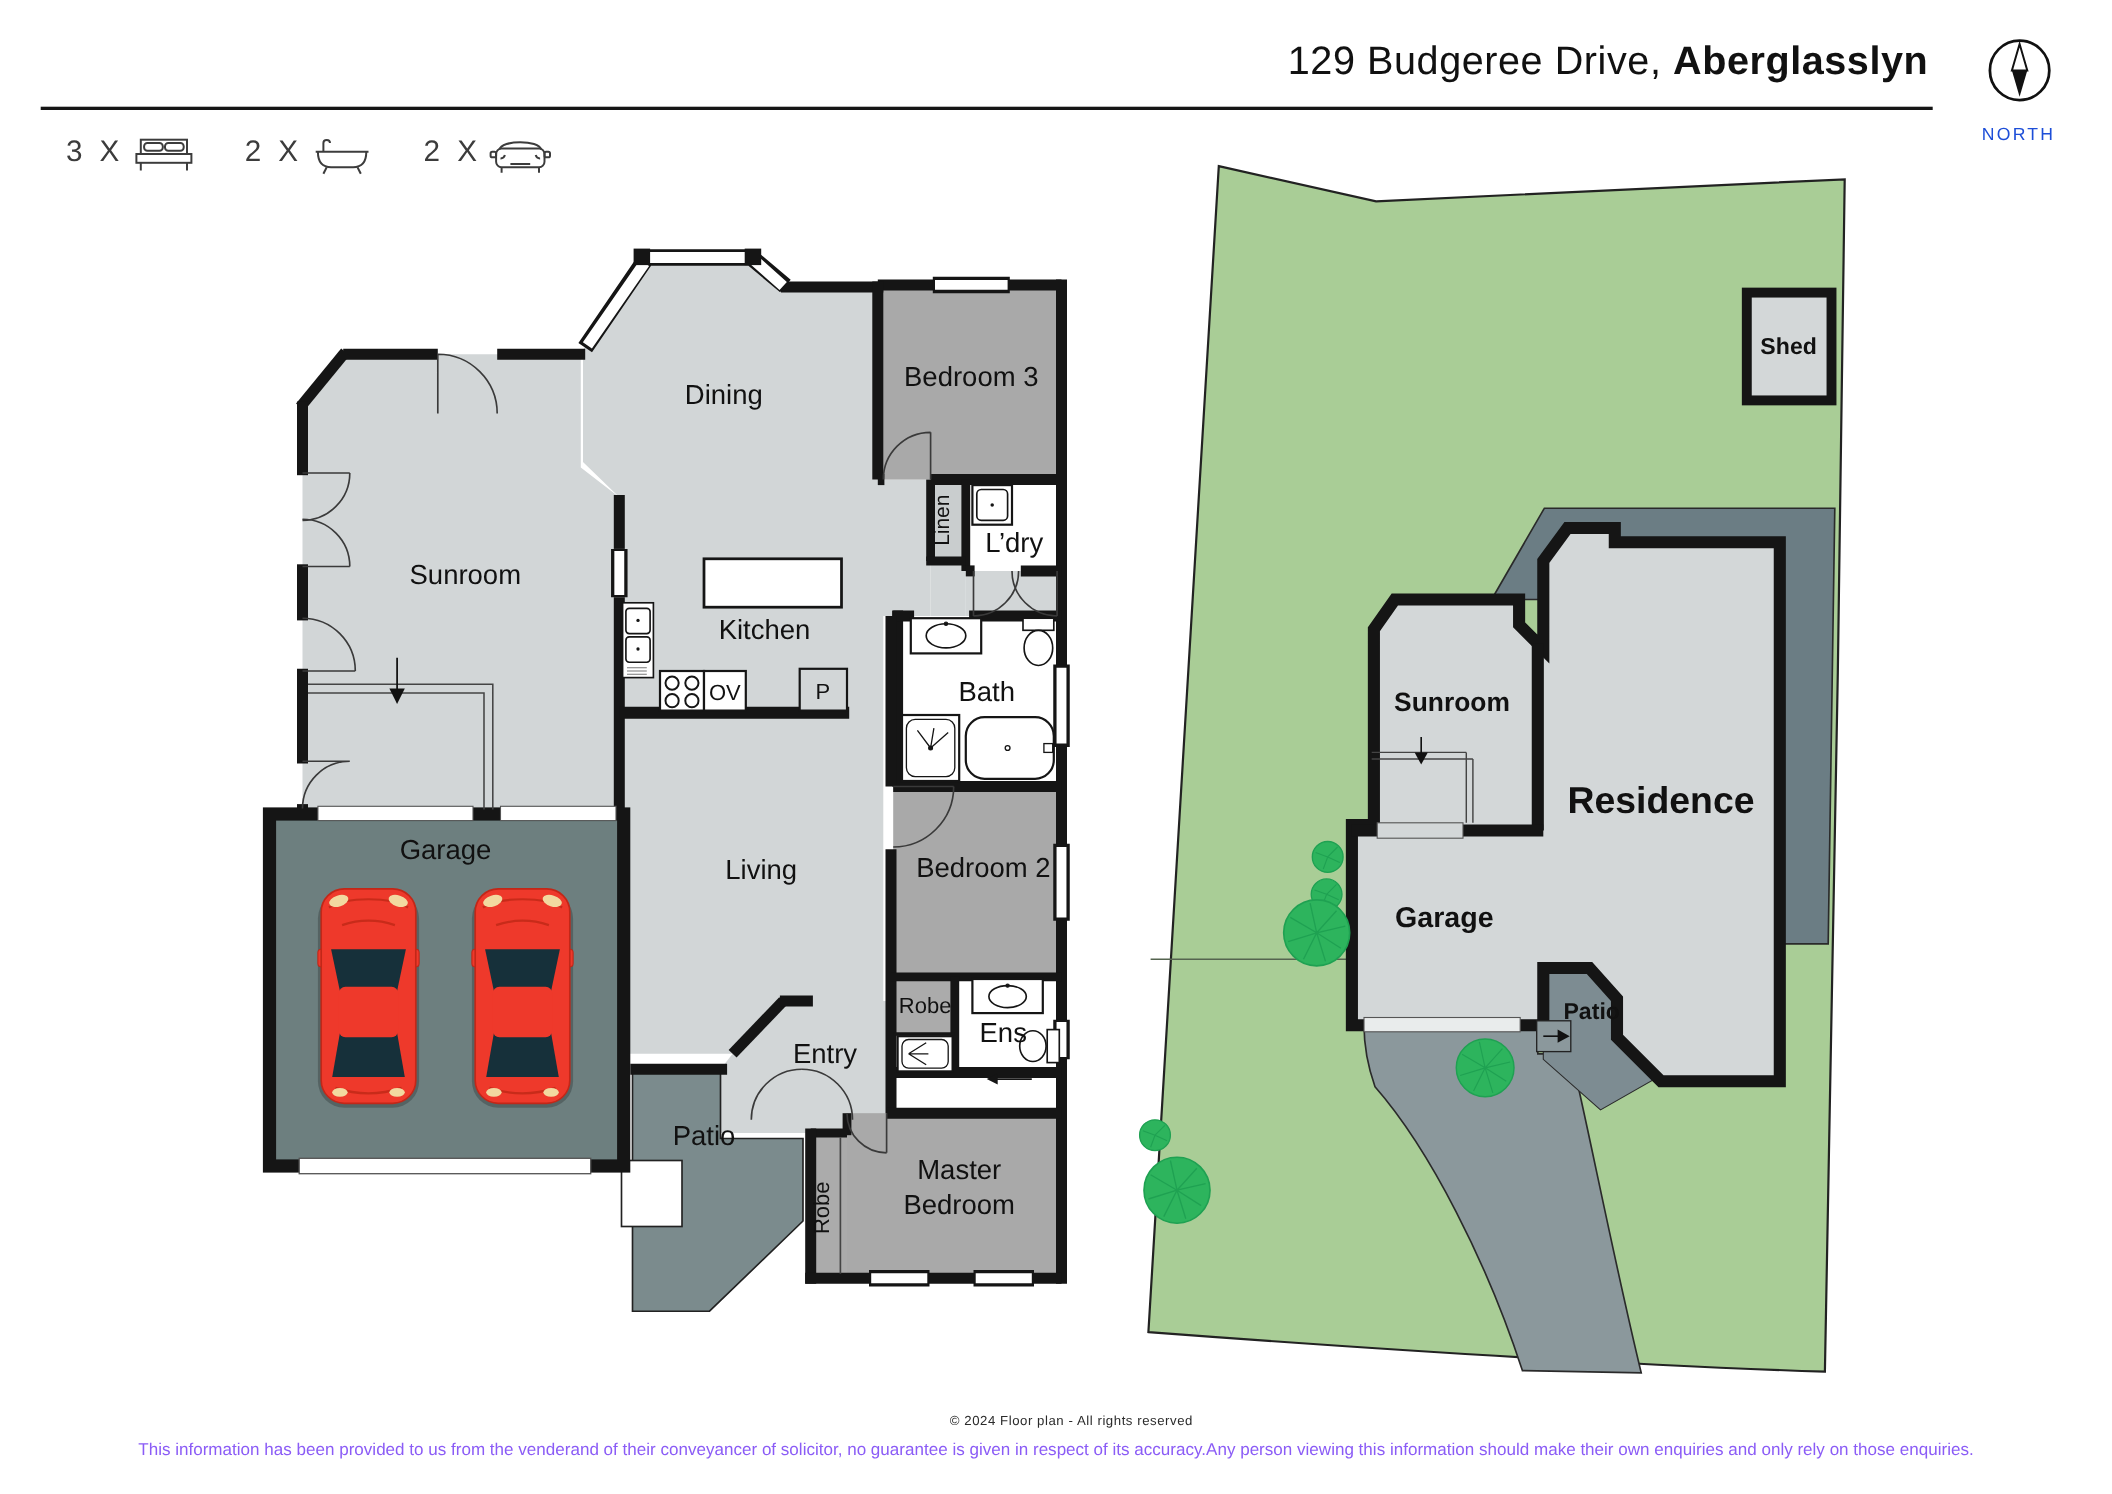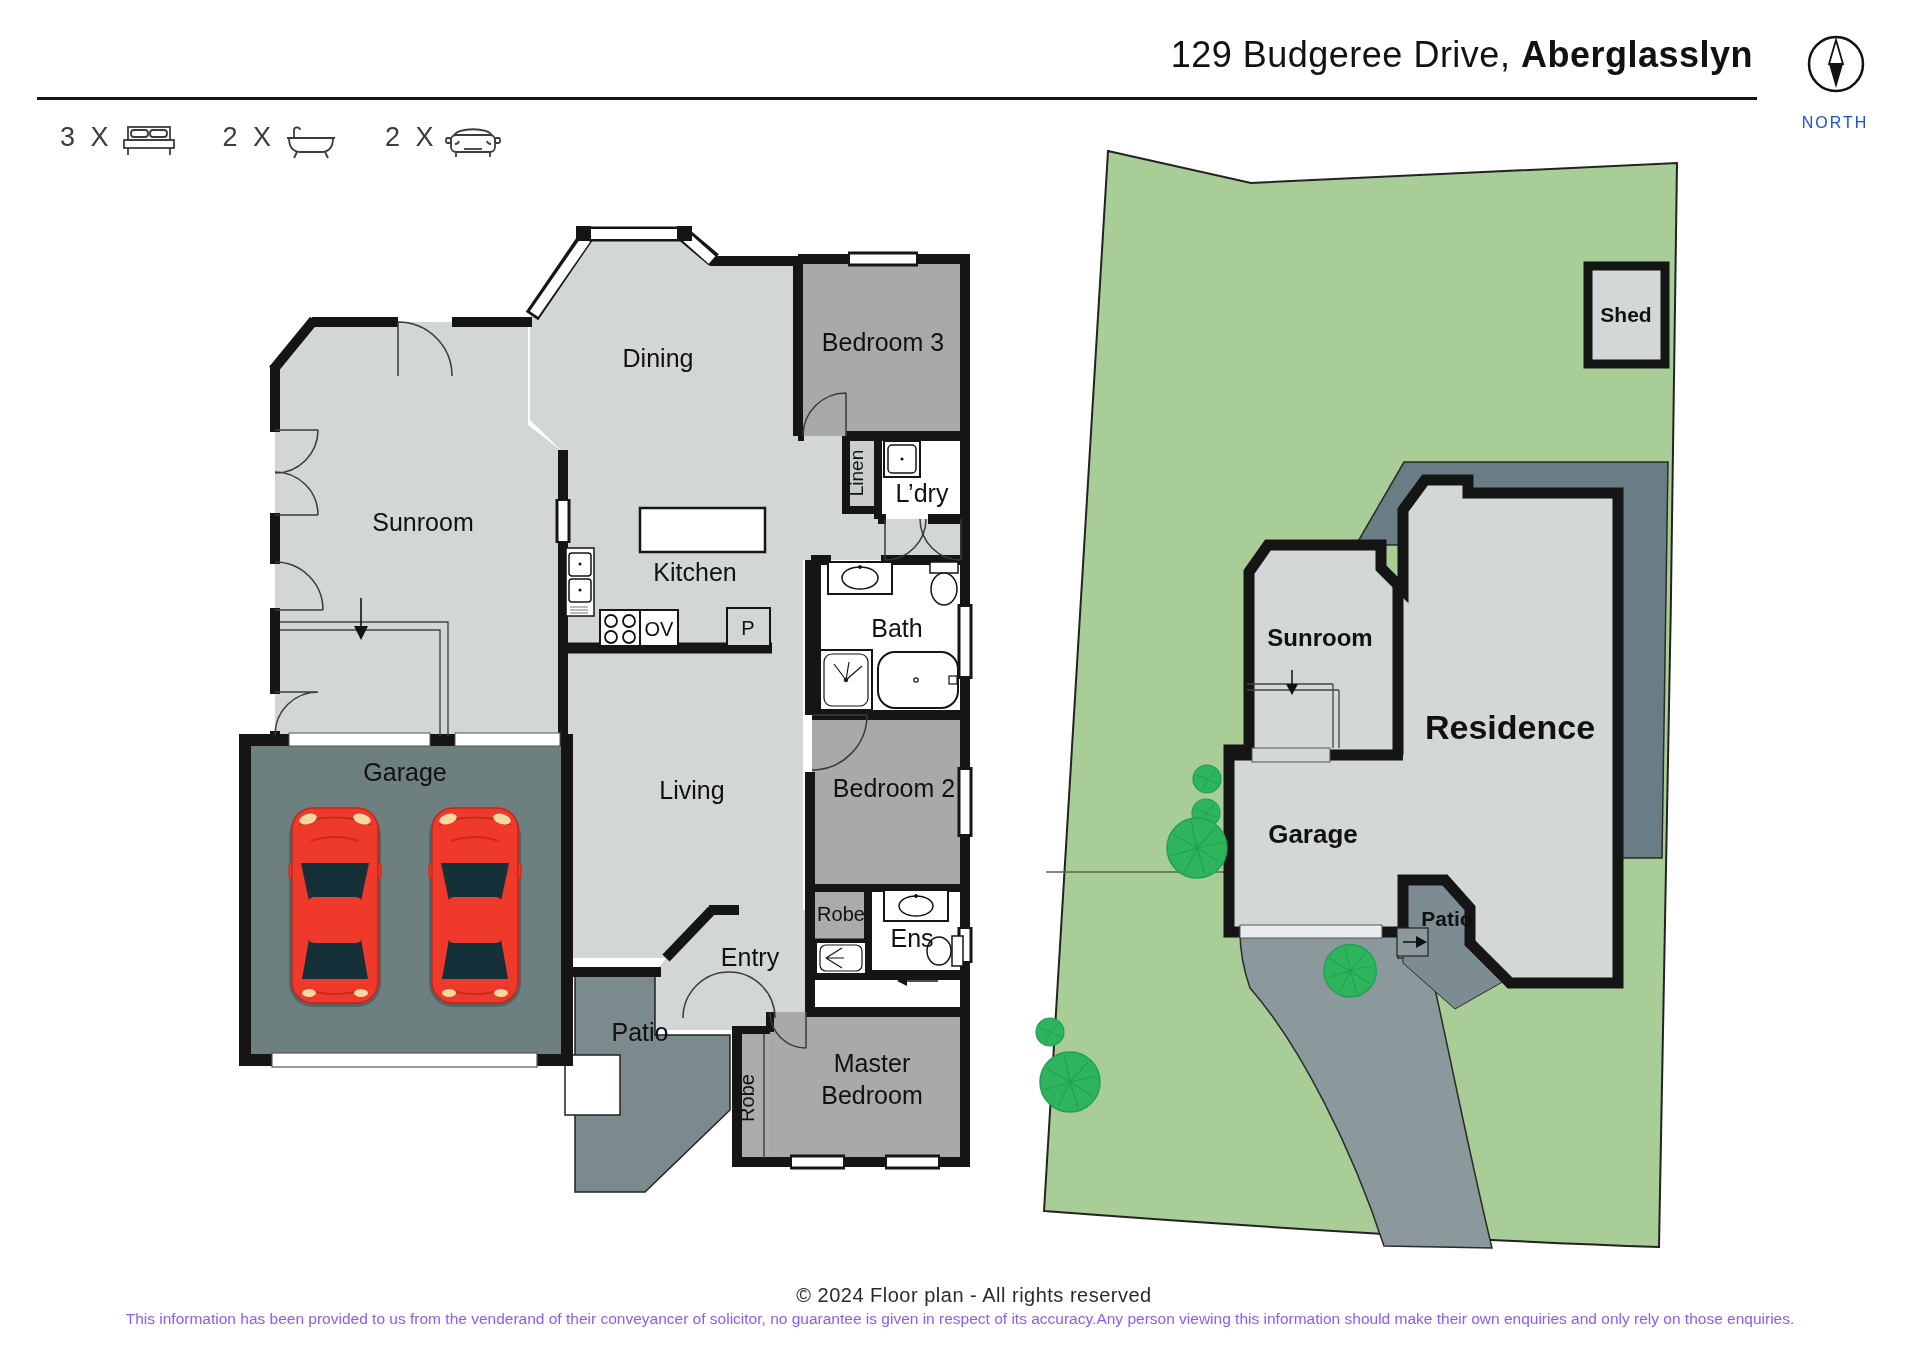--- a/index.html
+++ b/index.html
@@ -8,21 +8,21 @@
   .abs{position:absolute;}
   #title{top:34px;right:167px;font-size:36px;font-weight:300;letter-spacing:.5px;white-space:nowrap;}
   #title b{font-weight:700;}
   #rule{top:97px;left:37px;width:1720px;height:3px;background:#151515;}
   #features{top:98px;left:60px;display:flex;align-items:center;gap:46px;}
   .feat{display:flex;gap:6px;margin-top:24px;}
   .feat .cnt{font-size:27px;font-weight:300;color:#3c3c3c;letter-spacing:4px;white-space:nowrap;}
   .feat svg{display:block;}
   #compass{top:26px;left:1801px;width:70px;text-align:center;}
   #north-label{top:114px;left:1790px;width:90px;text-align:center;font-size:16px;letter-spacing:2px;color:#1d4ed8;}
-  #copyright{top:1284px;left:0;right:0;text-align:center;font-size:20px;color:#2b2b2b;letter-spacing:.5px;padding-left:28px;}
+  #copyright{top:1284px;left:0;right:0;text-align:center;font-size:12px;color:#2b2b2b;letter-spacing:.5px;padding-left:28px;}
   #disclaimer{top:1310px;left:0;right:0;text-align:center;font-size:15.5px;font-weight:500;color:#8b5cf6;}
   svg text{font-family:"Liberation Sans",sans-serif;fill:#111;}
   .rlab{font-size:25px;}
   .slab{font-weight:700;}
 </style>
 </head>
 <body>
 
 <svg class="abs" style="left:0;top:0" width="1920" height="1358" viewBox="0 0 1920 1358">
 

